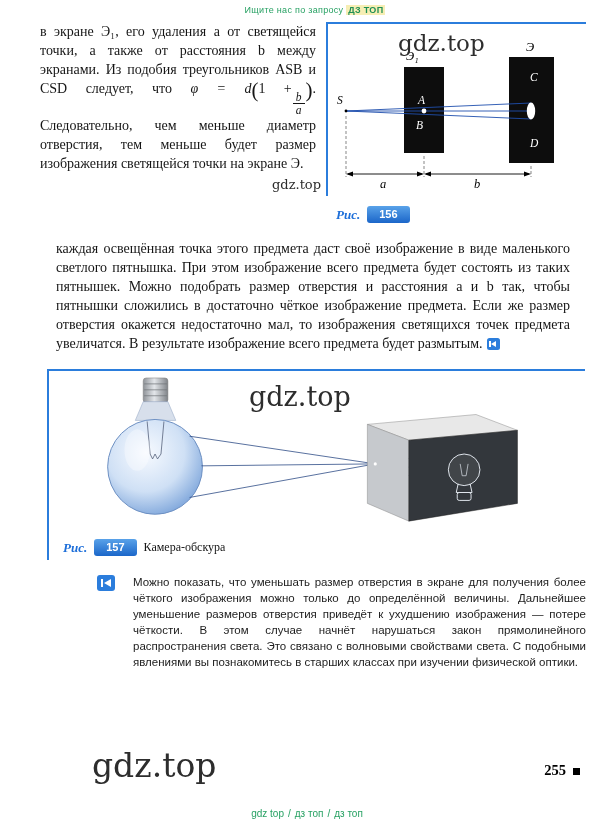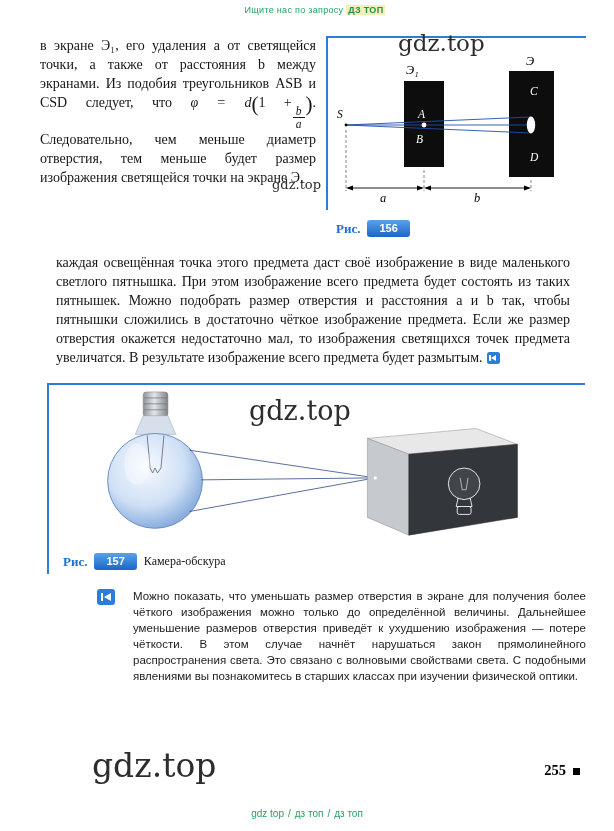--- a/index.html
+++ b/index.html
@@ -3,31 +3,31 @@
 <meta charset="utf-8">
 <style>
   * { margin:0; padding:0; box-sizing:border-box; }
   html,body { width:614px; height:831px; }
   body { background:#fff; font-family:"Liberation Serif",serif; color:#151515; position:relative; overflow:hidden; }
 
   .banner { position:absolute; top:5px; left:8px; width:100%; text-align:center;
             font-family:"Liberation Sans",sans-serif; font-size:9px; color:#27a163; letter-spacing:.3px; }
   .banner .hl { background:#f6eeb4; font-weight:bold; padding:0 2px; color:#1f8f55; }
 
-  .content { position:absolute; left:40px; top:36px; width:546px; }
+  .content { position:absolute; left:40px; top:22px; width:546px; }
 
   .row1 { display:flex; gap:10px; }
   .leftcol { width:276px; font-size:14px; line-height:19px; text-align:justify; }
   .leftcol p { margin:0; }
   p.ind { text-indent:17px; }
 
   .figright { width:260px; position:relative; }
   .figframe { border-top:2px solid #2b7ddc; border-left:2px solid #2b7ddc; padding:8px 0 2px 6px; }
   .figcap { display:flex; gap:7px; margin-top:10px; align-items:flex-start; padding-left:10px; }
-  .ris { color:#1e6fd9; font-weight:bold; font-size:13px; line-height:17px;text-align:center; }
+  .ris { color:#1e6fd9; font-style:italic; font-weight:bold; font-size:13px; line-height:17px;text-align:center; }
   .fignum { background:linear-gradient(#59a2e9,#1b66c9); color:#fff; font-family:"Liberation Sans",sans-serif;
             font-weight:bold; font-size:11px; padding:1px 12px 2px; border-radius:3px; line-height:14px; }
   .capText { font-size:12px; line-height:15px; width:150px; }
 
   .fulltext { font-size:14px; line-height:19px; text-align:justify; margin-top:5px; }
   .fulltext p { margin:16px; }
 
   .formula { white-space:nowrap; }
   .f-var { font-style:italic; }
   .f-paren { font-size:21px; line-height:0; vertical-align:-4px; }

